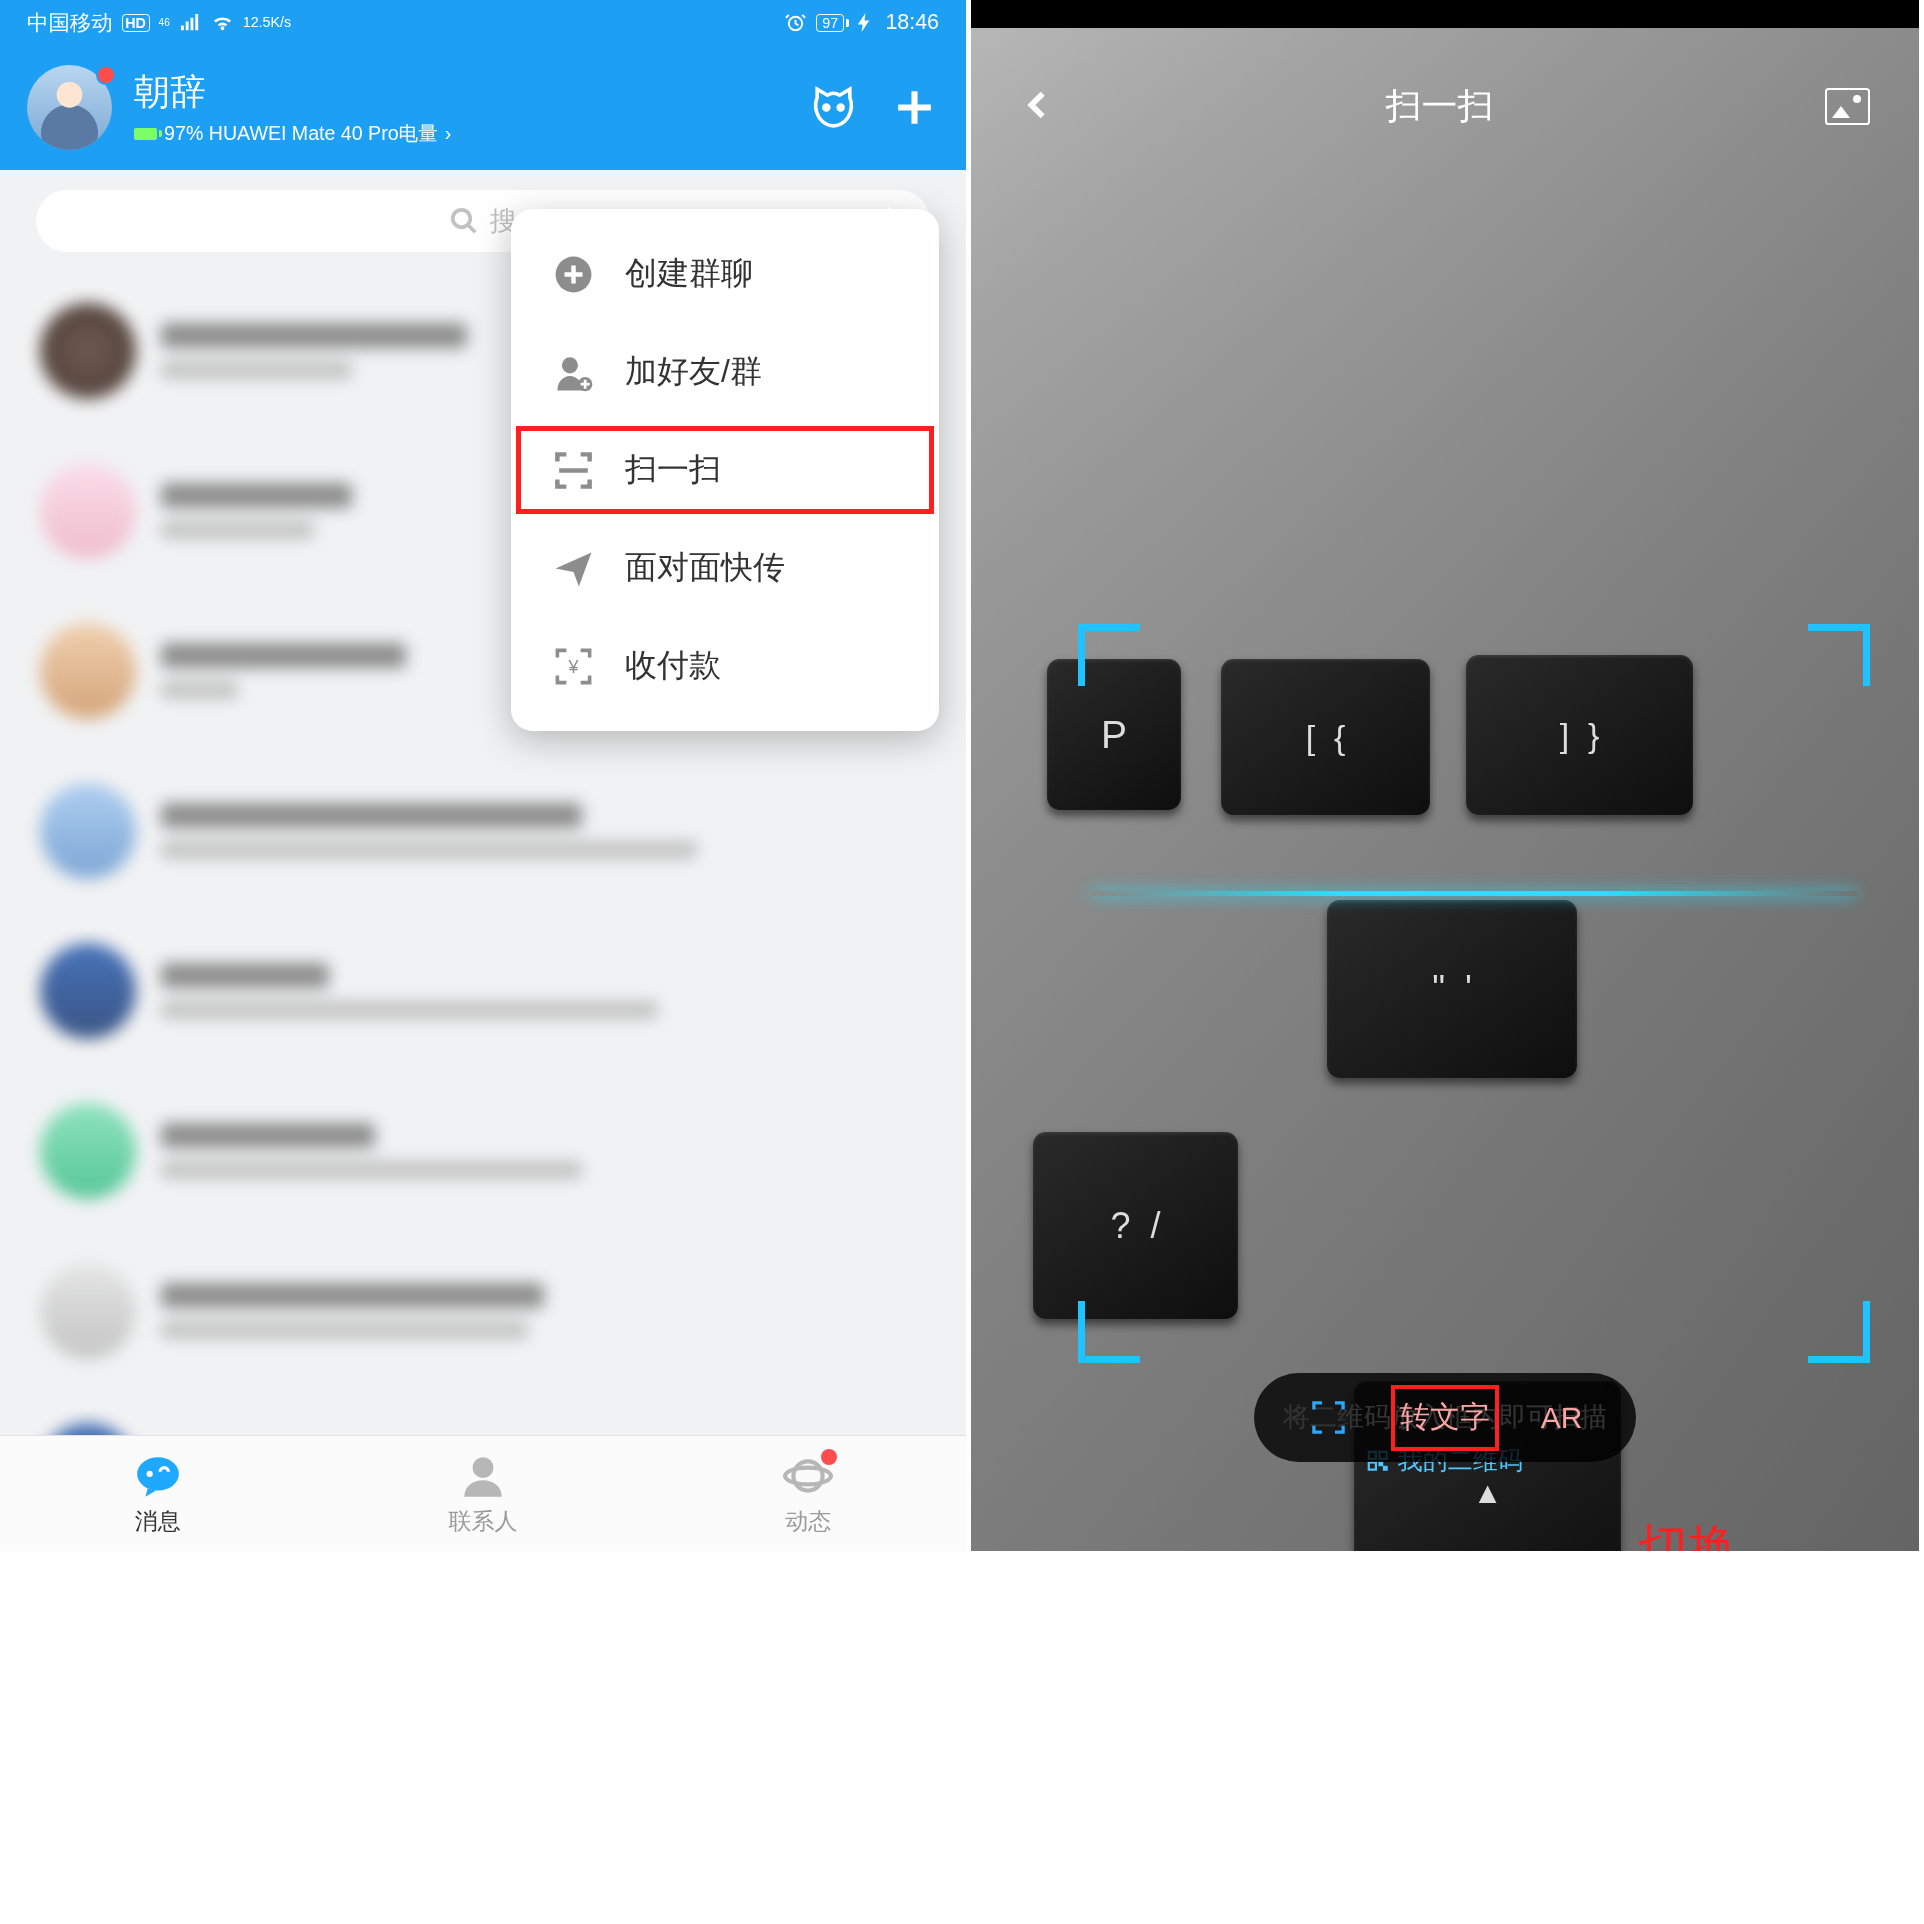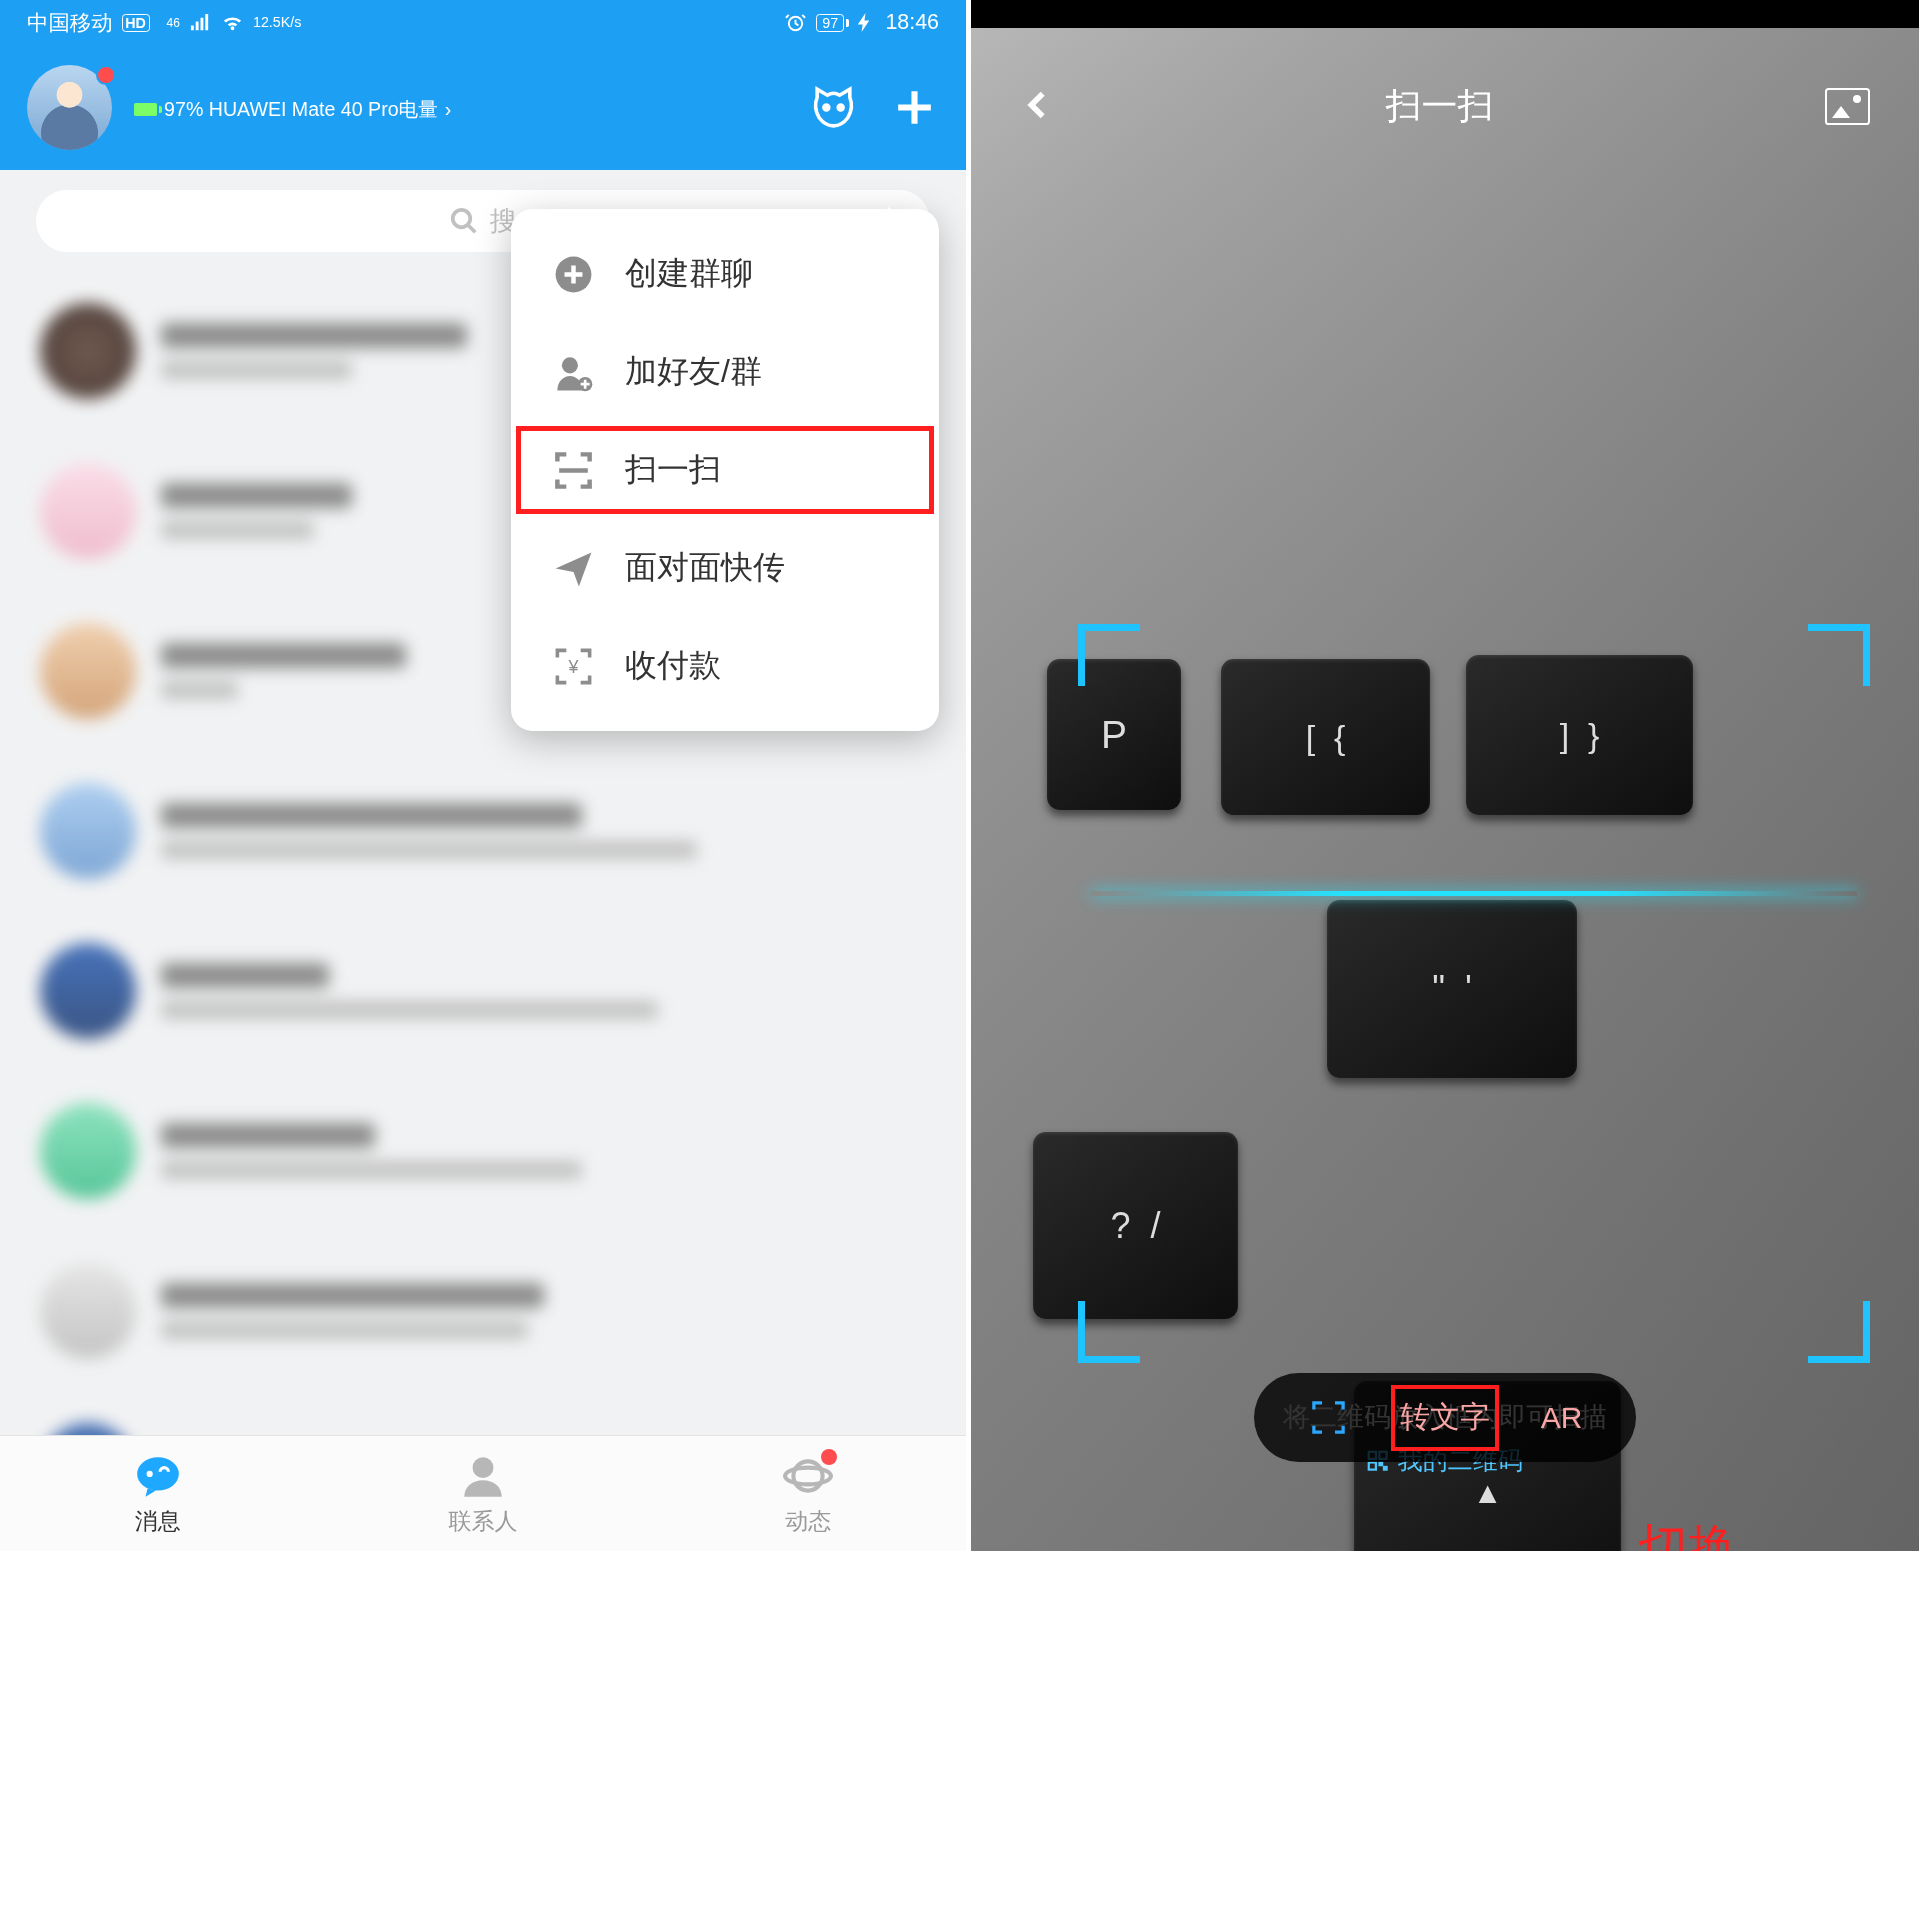--- a/index.html
+++ b/index.html
@@ -98,21 +98,21 @@
 
 <div class="stage">
 <div class="row">
 
 <div class="phone-left">
 
   <div class="status-bar">
     <div class="status-left">
       <span>中国移动</span>
       <span class="hd-badge">HD</span>
-      <span style="font-size:12px;margin-left:8px;">46</span>
+      <span style="font-size:10px;">46</span>
       <svg viewBox="0 0 24 24">
               <path d="M2 20h3v-5H2zM7 20h3V11H7zM12 20h3V7h-3zM17 20h3V3h-3z"></path>
             </svg>
       <svg viewBox="0 0 24 24">
               <path d="M12 20a2 2 0 100-4 2 2 0 000 4zm-5-6a8 8 0 0110 0l-2 2a5 5 0 00-6 0zm-4-4a14 14 0 0118 0l-2 2a11 11 0 00-14 0z"></path>
             </svg>
       <span class="ks">
         <span>12.5</span>
         <span>K/s</span>
       </span>
@@ -130,20 +130,21 @@
       <span>18:46</span>
     </div>
   </div>
 
   <div class="header">
     <div style="position:relative;">
       <div class="avatar"></div>
       <div class="red-dot"></div>
     </div>
     <div class="user-block">
+      <div class="user-name">朝辞</div>
       <div class="user-sub">
         <span class="batt-ico"></span>
         <span>97% HUAWEI Mate 40 Pro电量</span>
         <span>›</span>
       </div>
     </div>
     <div class="hdr-icons">
       <div class="cat-icon">
         <svg viewBox="0 0 48 48">
                 <path d="M8 14 L8 6 L18 12 Q24 8 30 12 L40 6 L40 14 Q44 24 38 34 Q32 42 24 42 Q16 42 10 34 Q4 24 8 14Z"></path>

